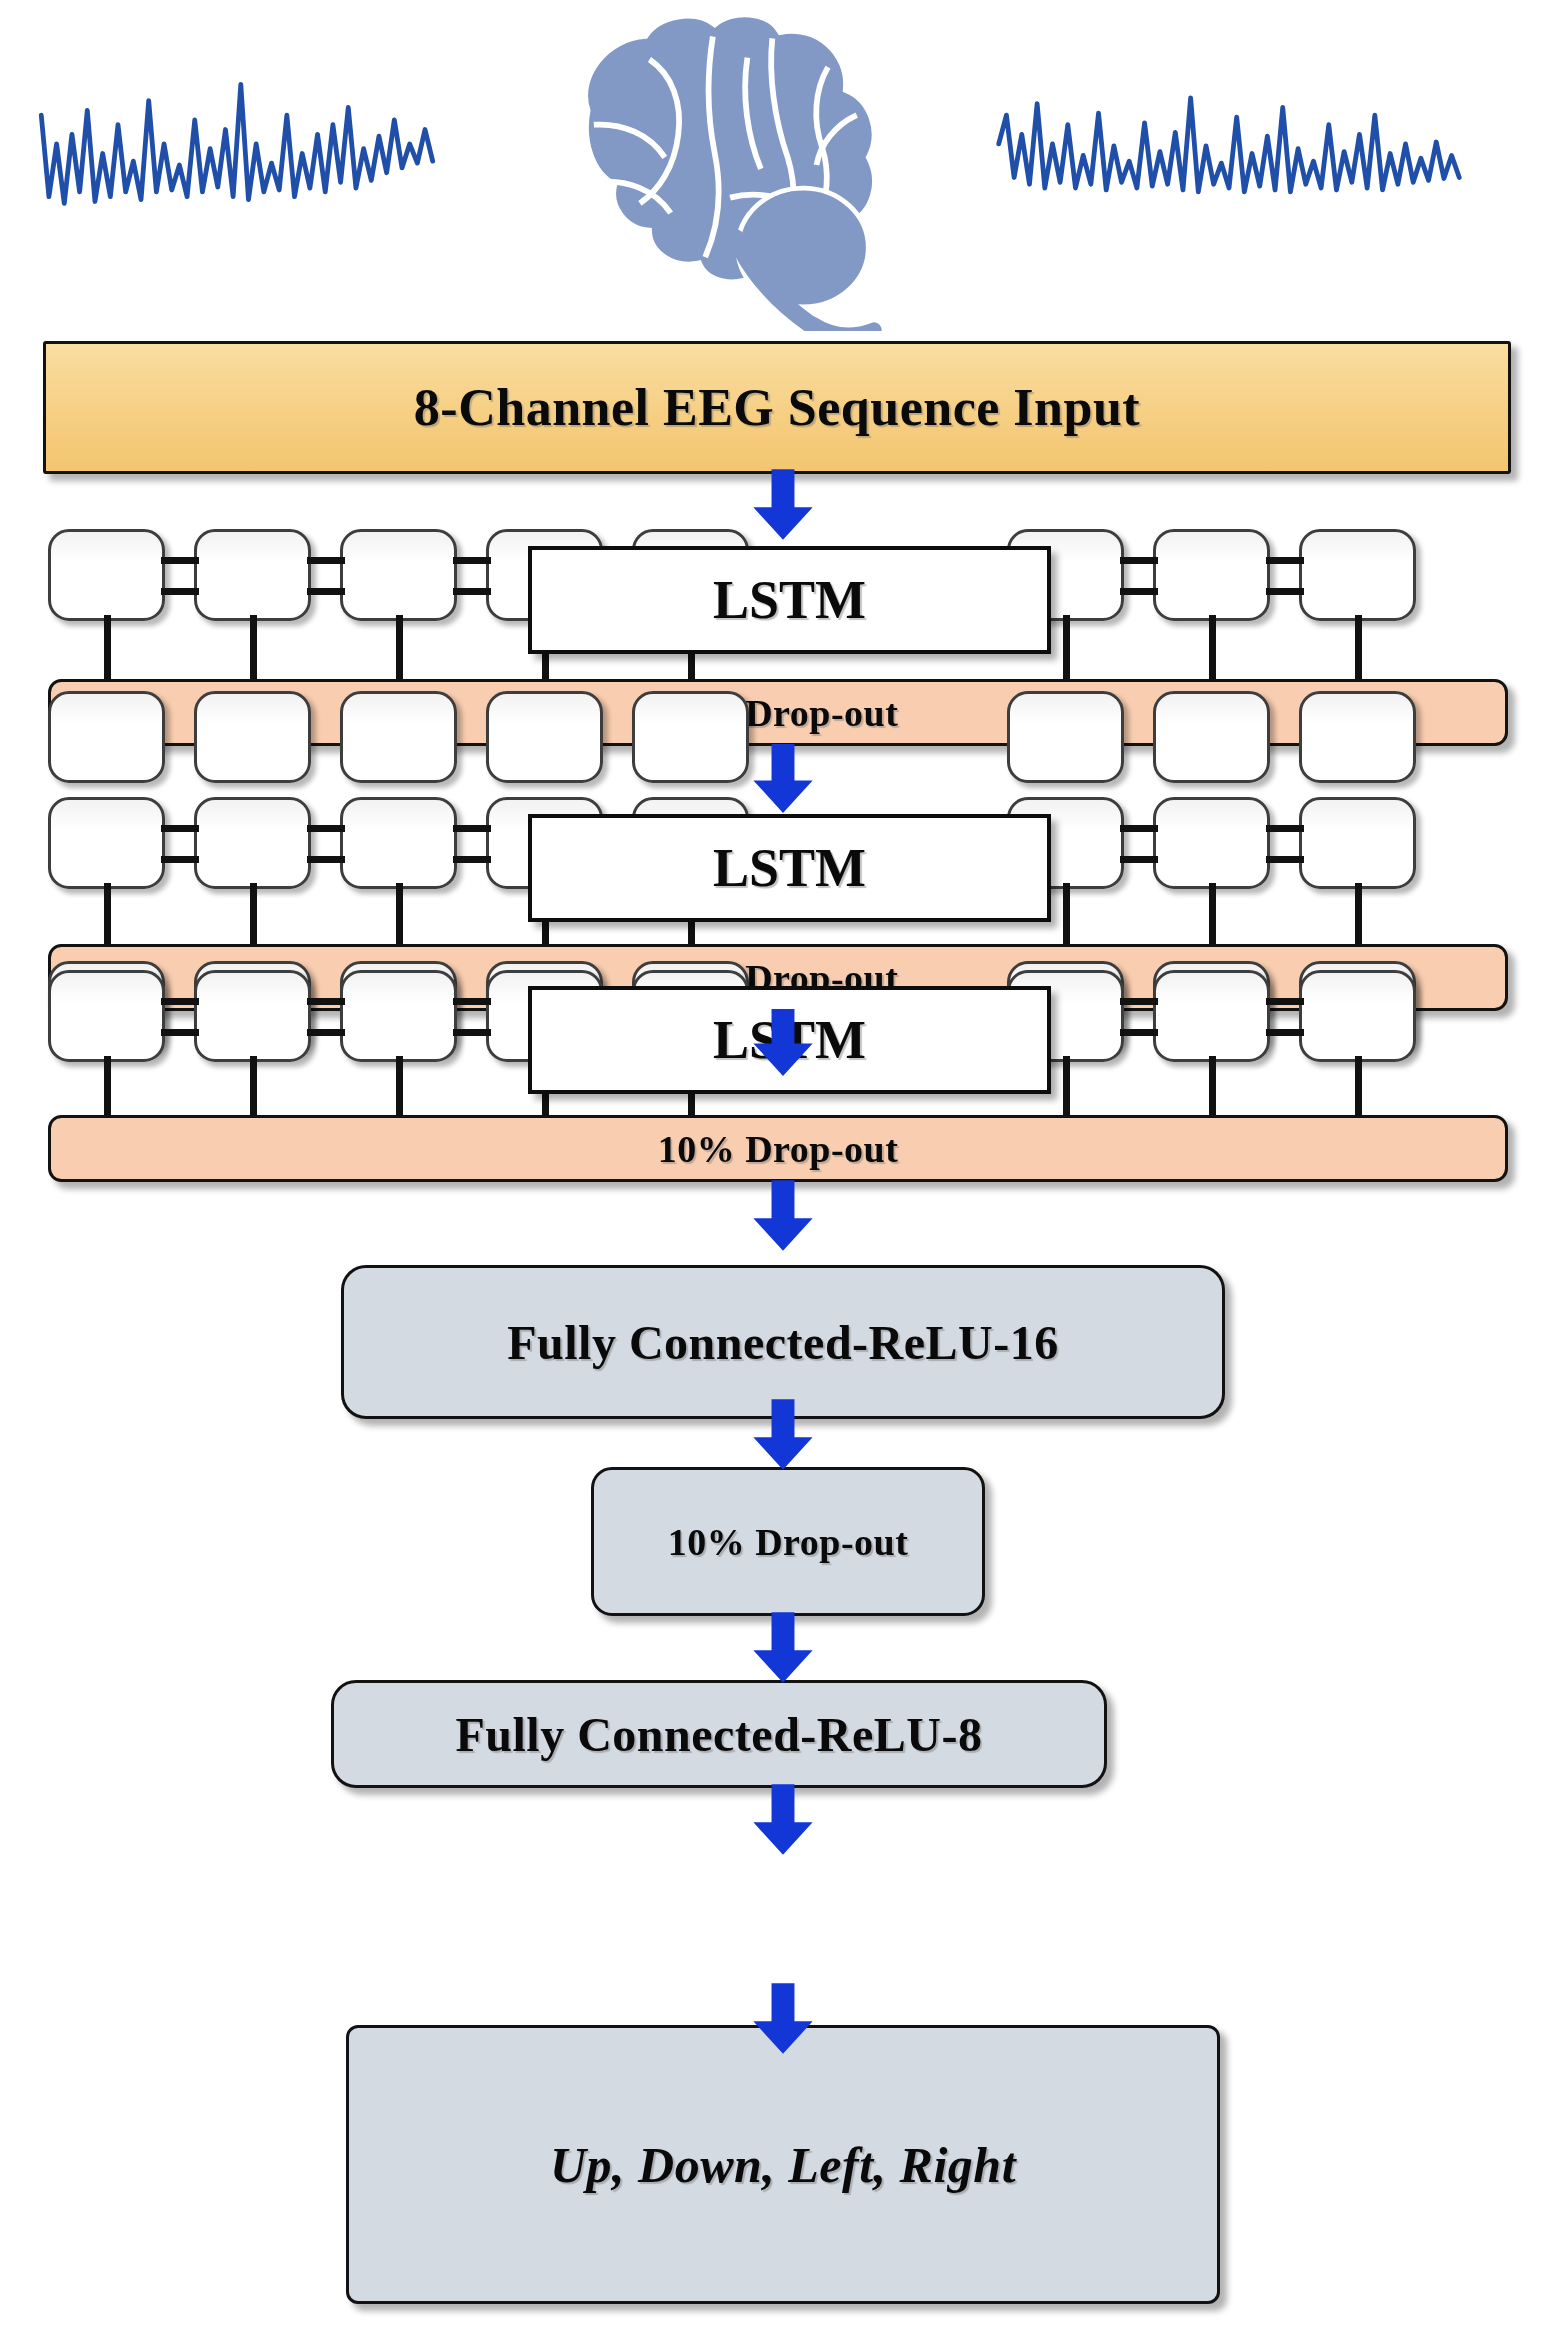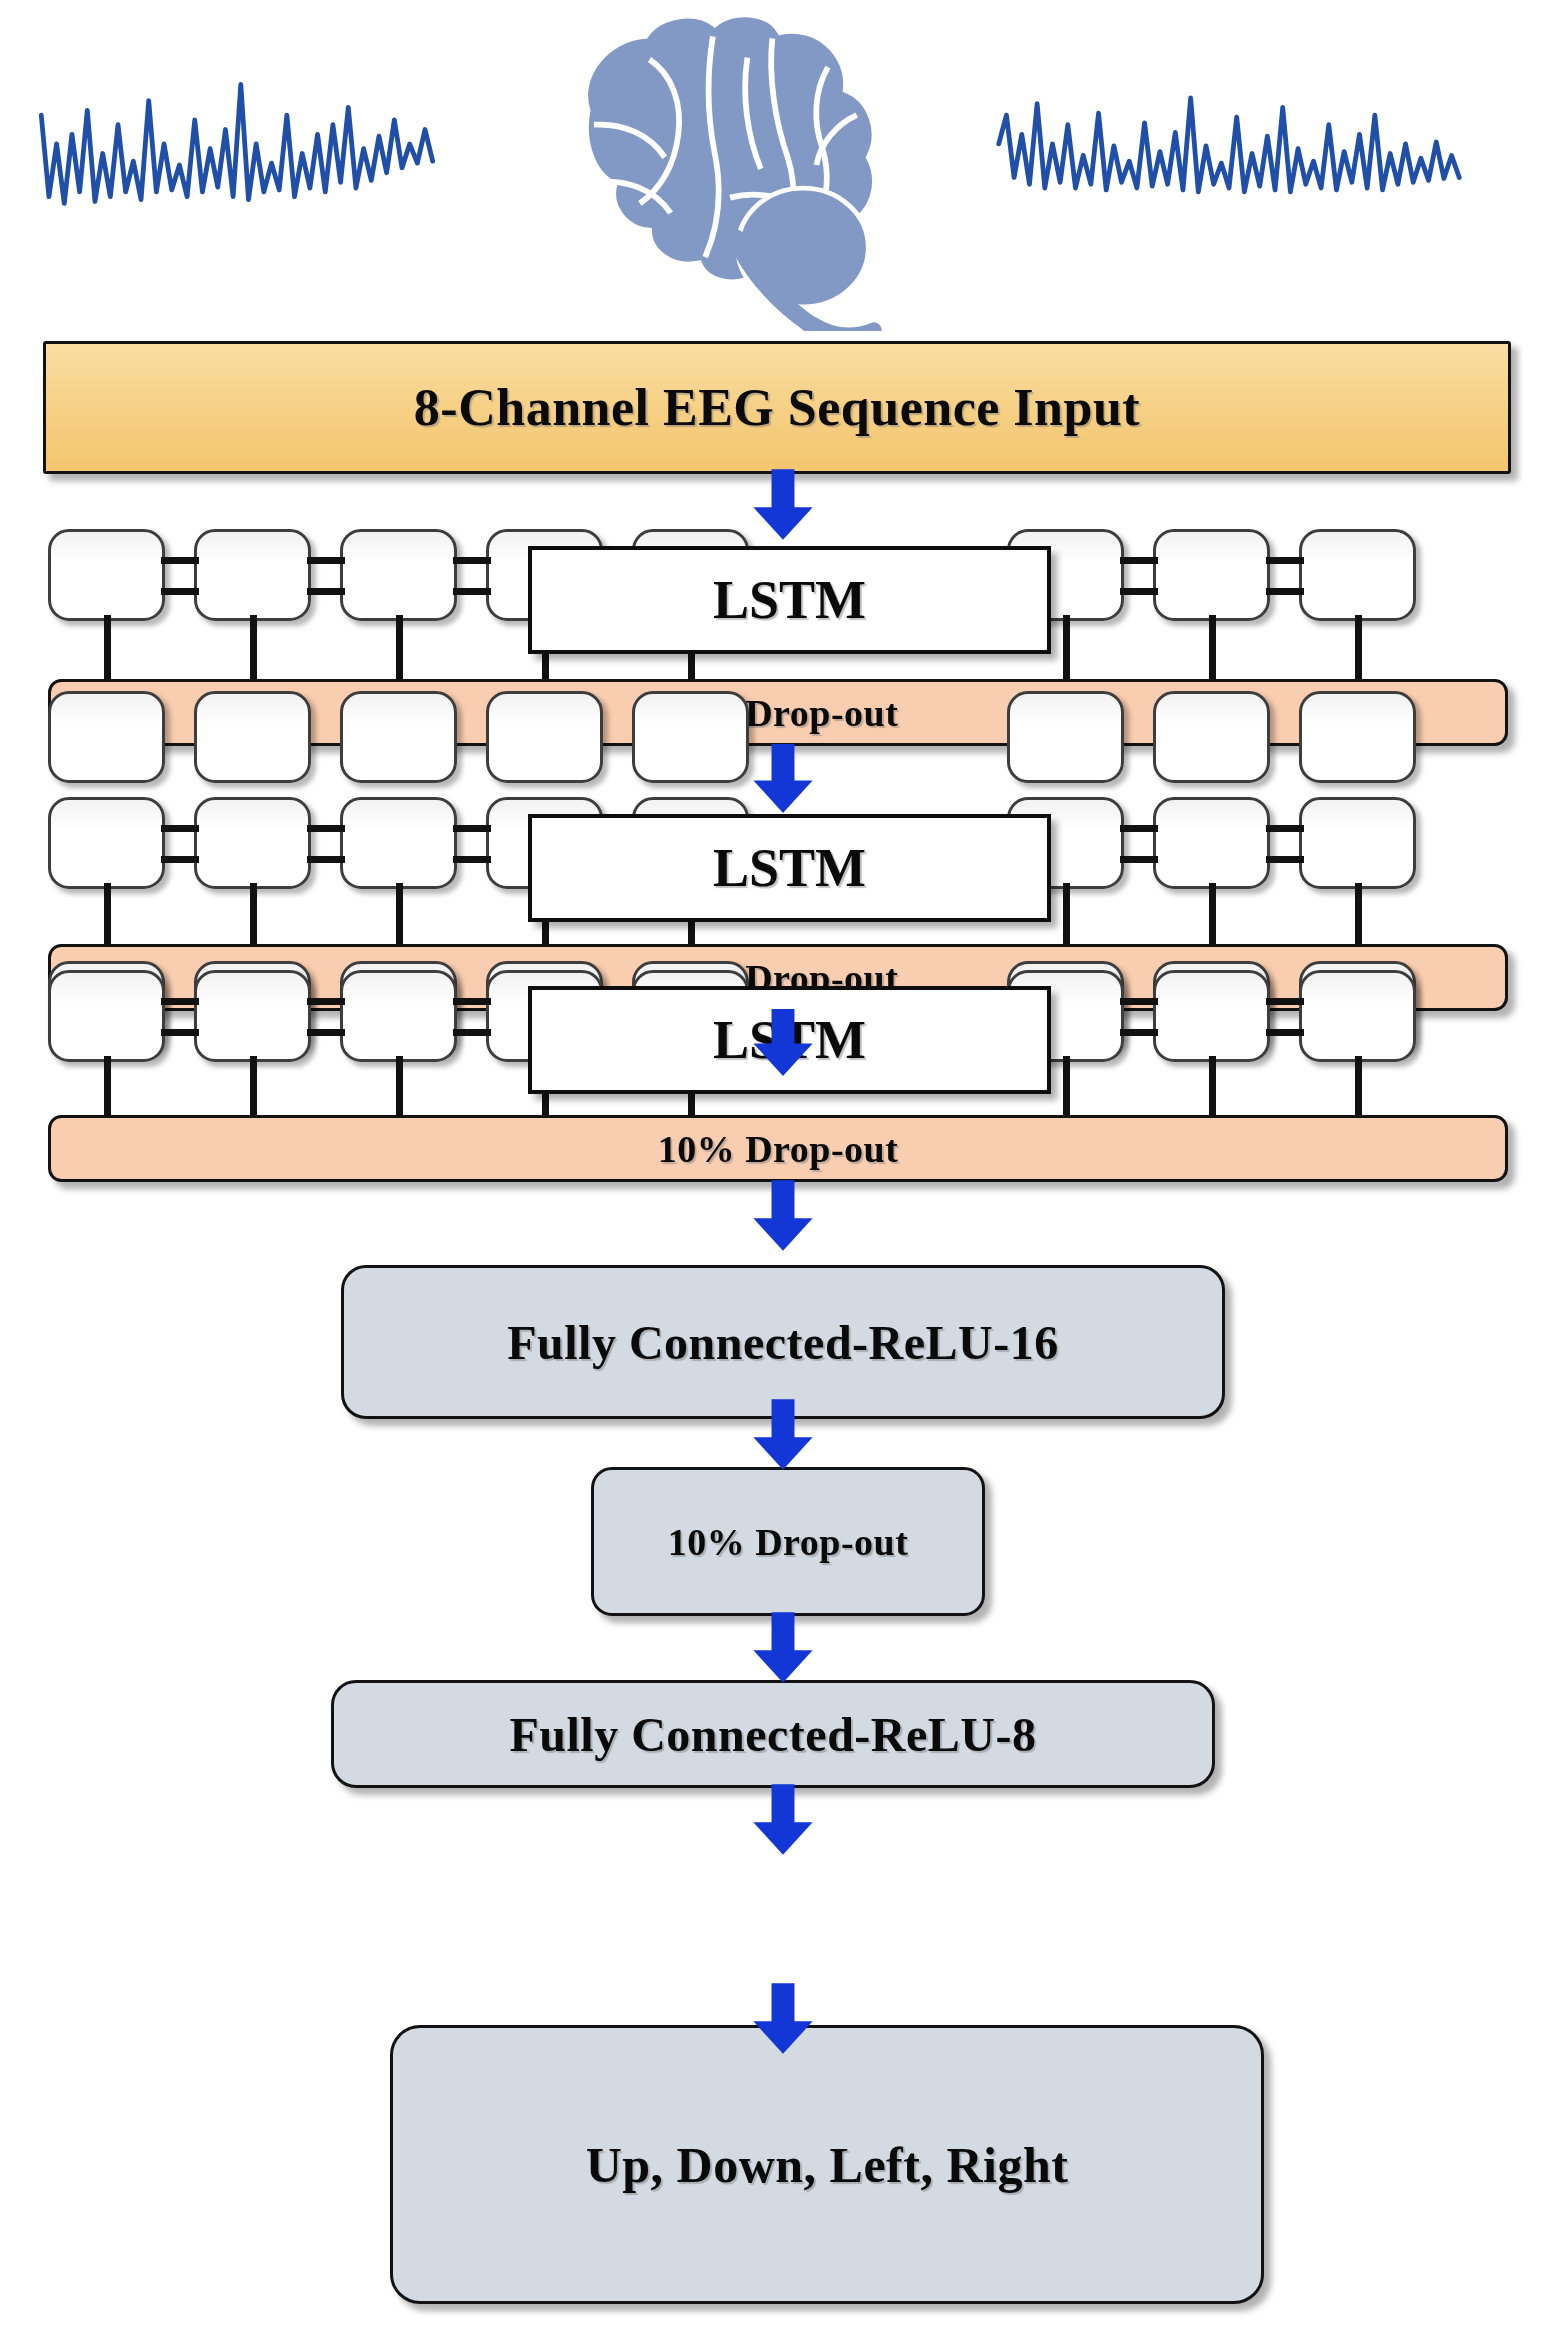--- a/index.html
+++ b/index.html
@@ -50,21 +50,21 @@
     border-radius: 13.4px;
     font-size: 38px;
   }
 
   .fc-box {
     background: #d4dae2;
     border-radius: 25px;
     font-size: 48px;
   }
   .fc-box.small { font-size: 38px; border-radius: 21px; }
-  .fc-box.final { font-size: 50px; border-radius: 30px; margin-left: 44px; }
+  .fc-box.final { font-size: 50px; font-style: italic; border-radius: 12px; }
 
   
   .lstm-row { position: absolute; }
   .cell {
     position: absolute;
     background: linear-gradient(180deg,#f2f2f2 0%, #ffffff 35%, #ffffff 100%);
     border: 3.8px solid #3d3d3d;
     border-radius: 21px;
     box-shadow: 4.8px 4.8px 5.8px rgba(0,0,0,0.28);
   }
@@ -317,21 +317,21 @@
   </svg>
 
   <div class="shadowbox fc-box small" style="left:591px; top:1467px; width:394px; height:149px;">
     <span>10% Drop-out</span>
   </div>
 
   <svg class="arrow" style="left:740px; top:1612px; width:86px; height:71px;" viewBox="0 0 90 74">
     <path d="M33,0 L57,0 L57,40 L76,40 L45,74 L14,40 L33,40 Z" fill="#1336d6"></path>
   </svg>
 
-  <div class="shadowbox fc-box" style="left:331px; top:1680px; width:884px; height:108px;">
+  <div class="shadowbox fc-box" style="left:331px; top:1680px; width:776px; height:108px;">
     <span>Fully Connected-ReLU-8</span>
   </div>
 
   <svg class="arrow" style="left:740px; top:1784px; width:86px; height:71px;" viewBox="0 0 90 74">
     <path d="M33,0 L57,0 L57,40 L76,40 L45,74 L14,40 L33,40 Z" fill="#1336d6"></path>
   </svg>
 
 
   <svg class="arrow" style="left:740px; top:1983px; width:86px; height:71px;" viewBox="0 0 90 74">
     <path d="M33,0 L57,0 L57,40 L76,40 L45,74 L14,40 L33,40 Z" fill="#1336d6"></path>

